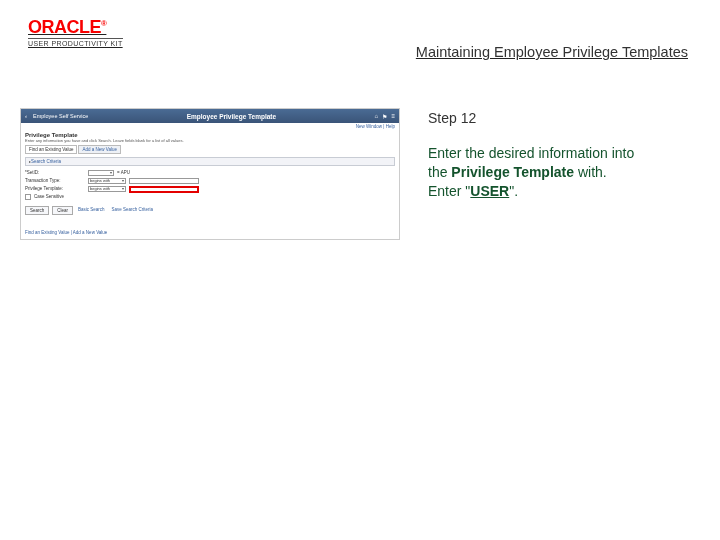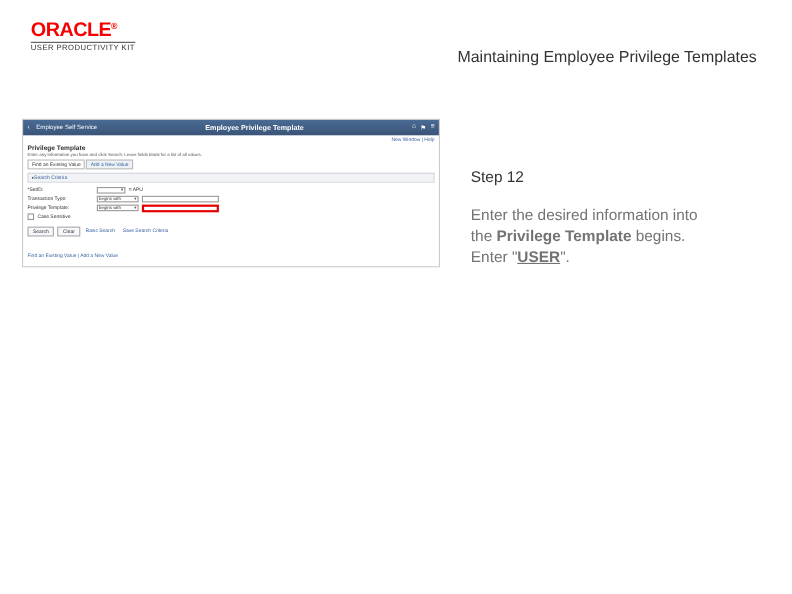--- a/index.html
+++ b/index.html
@@ -9,20 +9,21 @@
     font-family: Arial, Helvetica, sans-serif;
     font-size: 12px;
     color: #222;
     position: relative;
   }
   .header {
     display: flex;
     justify-content: space-between;
     align-items: flex-start;
     padding: 18px 32px 8px 28px;
+    text-decoration: underline;
   }
   .logo-block { display: flex; flex-direction: column; }
   .oracle-logo {
     font-family: Arial, sans-serif;
     font-weight: bold;
     font-size: 18px;
     color: #f80000;
     letter-spacing: -0.5px;
     line-height: 1;
   }
@@ -81,23 +82,23 @@
   .flabel { width:60px; font-size:4.5px; }
   .fbox { height:6px; background:#fff; border:1px solid #999; font-size:4px; padding:0 1px; display:flex; align-items:center; }
   .dropdown { width:26px; }
   .dropdown::after { content:"\25BE"; font-size:4px; margin-left:auto; color:#555;}
   .fval { font-size:4.5px; color:#333; }
   .targetbox { width:70px; border:2px solid #e40000; height:7px; }
   .shot-buttons { display:flex; gap:3px; padding:3px 4px; }
   .shot-btn { border:1px solid #aaa; background:#f6f7fa; font-size:4.5px; padding:1px 4px; color:#333; }
   .shot-link { font-size:4.5px; color:#355f9e; padding:1px 2px; }
   .shot-foot { font-size:4.5px; color:#355f9e; padding:12px 4px 4px 4px; }
-  .instr { width: 260px; padding-top: 2px; margin-top: 42px; }
+  .instr { width: 260px; padding-top: 2px; }
   .instr-step { font-size: 14px; margin-bottom: 18px; color:#333; }
-  .instr-body { font-size: 14px; line-height: 1.35; color:#737373; }
+  .instr-body { font-size: 14px; line-height: 1.35; color:#14532d; }
   .instr-body .b { font-weight:bold; }
   .instr-body .underline { text-decoration: underline; }
 </style>
 </head>
 <body>
 
 <div class="header">
   <div class="logo-block">
     <div class="oracle-logo">
       <span>ORACLE</span><span class="tm">®</span>
@@ -157,18 +158,18 @@
       <span class="shot-link">Basic Search</span>
       <span class="shot-link">Save Search Criteria</span>
     </div>
     <div class="shot-foot">Find an Existing Value | Add a New Value</div>
   </div>
 
   <div class="instr">
     <div class="instr-step">Step 12</div>
     <div class="instr-body">
       <span>Enter the desired information into</span><br>
-      <span>the </span><span class="b">Privilege Template</span><span> begins.</span><br>
+      <span>the </span><span class="b">Privilege Template</span><span> with.</span><br>
       <span>Enter "</span><span class="b underline">USER</span><span>".</span>
     </div>
   </div>
 
 </div>
 
 </body></html>

